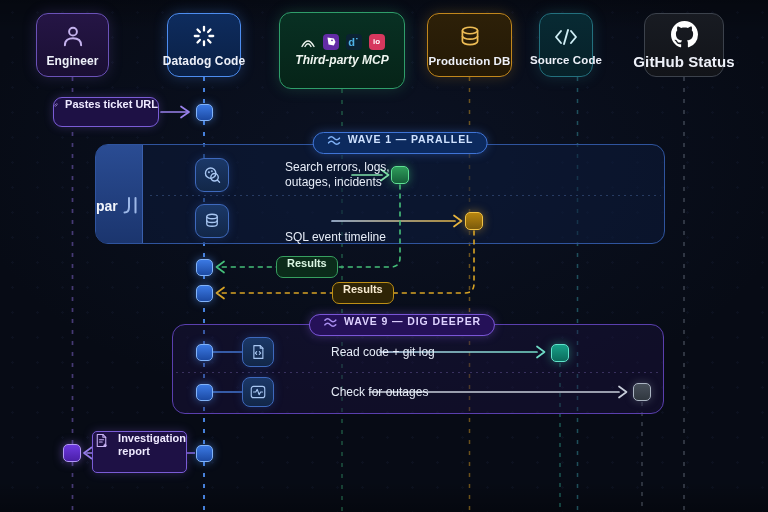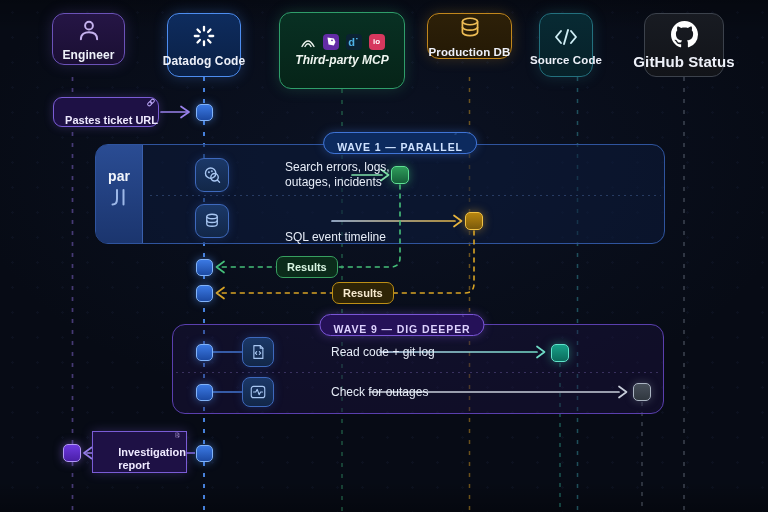--- a/index.html
+++ b/index.html
@@ -30,36 +30,36 @@
   .actor.gray{background:linear-gradient(180deg,#181b22,#121419);border:1.7px solid #3c424c;}
   .mcp-title{font-size:12px;font-weight:700;color:#f0f6f1;font-style:italic;}
   .mcp-sub{font-size:9px;line-height:11px;color:#93bda4;text-align:center;}
   .mcp-icons{display:flex;gap:7px;align-items:center;}
   .mini-icon{width:16px;height:16px;border-radius:4px;display:flex;align-items:center;justify-content:center;}
   .mini-icon.datadog{background:#632ca6;}
   .mini-icon.dmark{background:#0b2233;color:#4fb3e8;font-size:11px;font-weight:700;line-height:1;}
   .mini-icon.io{background:#d6385e;color:#fff;font-size:8px;font-weight:700;line-height:1;}
 
   
-  .pill{position:absolute;display:flex;align-items:flex-end;justify-content:center;gap:6px;
-    box-sizing:border-box;z-index:5;white-space:nowrap;flex-direction:column;}
+  .pill{position:absolute;display:flex;align-items:flex-start;justify-content:center;gap:6px;
+    box-sizing:border-box;z-index:5;white-space:nowrap;}
   .wave-pill{height:22px;padding:0 13px;border-radius:12px;font-size:10.5px;font-weight:700;letter-spacing:.9px;transform:translateX(-50%);}
   .wave1-pill{background:#0c2a5e;border:1.5px solid #3f74d6;color:#cfe2ff;box-shadow:0 0 10px rgba(63,116,214,.4);}
   .wave2-pill{background:#251158;border:1.5px solid #7a55d6;color:#ded2ff;box-shadow:0 0 10px rgba(122,85,214,.4);}
   .purple-pill{background:#1e1145;border:1.5px solid #7a5cd6;border-radius:9px;color:#efeaff;font-size:11px;font-weight:600;box-shadow:0 0 10px rgba(122,92,214,.3);}
   .result-pill{height:22px;padding:0 10px;border-radius:7px;font-size:11px;font-weight:700;}
   .result-green{background:#0b2b1a;border:1.5px solid #37a060;color:#d9f5e2;}
   .result-amber{background:#2e2406;border:1.5px solid #bd8f16;color:#f7ead0;}
 
   
   .par-box{position:absolute;left:95px;top:144px;width:570px;height:100px;box-sizing:border-box;
     border:1.5px solid #2f549e;border-radius:13px;background:rgba(13,27,60,.55);z-index:2;}
   .par-panel{position:absolute;left:0;top:0;width:47px;height:100%;box-sizing:border-box;
     background:linear-gradient(180deg,#2a4c93,#1b356e);border-right:1.5px solid #3a60ad;
-    border-radius:11px 0 0 11px;display:flex;flex-direction:column;align-items:center;padding-top:23px;gap:3px;}
+    border-radius:11px 0 0 11px;display:flex;flex-direction:row;align-items:center;padding-top:23px;gap:3px;}
   .par-label{font-size:14px;font-weight:700;color:#f2f5fb;}
   .wave2-box{position:absolute;left:172px;top:324px;width:492px;height:90px;box-sizing:border-box;
     border:1.5px solid #5a3fae;border-radius:13px;background:rgba(32,20,70,.38);z-index:2;}
 
   
   .node{position:absolute;width:17px;height:17px;border-radius:5px;box-sizing:border-box;z-index:6;}
   .node.big{width:18px;height:18px;}
   .node.blue{background:linear-gradient(180deg,#3b79e3,#1c4aa3);border:1.5px solid #82b3f8;box-shadow:0 0 9px rgba(77,141,240,.55);}
   .node.green{background:linear-gradient(180deg,#2e9c5a,#15603a);border:1.5px solid #5fe094;box-shadow:0 0 10px rgba(63,191,118,.5);}
   .node.amber{background:linear-gradient(180deg,#b8860f,#7a5a0c);border:1.5px solid #f0c145;box-shadow:0 0 10px rgba(221,166,42,.5);}
@@ -154,21 +154,21 @@
         <path d="M619 386.5 L626.5 392 L619 397.5"></path>
     </g>
 
     <g stroke="#9a82ec" stroke-width="1.7" fill="none" stroke-linecap="round" stroke-linejoin="round">
       <line x1="92" y1="453" x2="87" y2="453"></line>
         <path d="M91.5 447.5 L84 453 L91.5 458.5"></path>
     </g>
     <line x1="187" y1="453" x2="195" y2="453" stroke="#7a5fd0" stroke-width="1.7"></line>
   </svg>
 
-  <div class="actor purple" style="left:52px;top:13px;width:73px;height:52px">
+  <div class="actor purple" style="left:36px;top:13px;width:73px;height:64px">
     <svg width="26" height="26" viewBox="0 0 24 24">
       <circle cx="12" cy="8" r="3.6" fill="none" stroke="#c5b2ee" stroke-width="1.8"></circle>
       <path d="M4.5 20.5 C4.5 15.8 8 14 12 14 s7.5 1.8 7.5 6.5" fill="none" stroke="#c5b2ee" stroke-width="1.8" stroke-linecap="round"></path>
     </svg>
     <div class="actor-label">Engineer</div>
   </div>
 
   <div class="actor blue" style="left:167px;top:13px;width:74px;height:64px">
     <svg width="26" height="26" viewBox="0 0 24 24">
       <g stroke="#fff" stroke-width="2.1" stroke-linecap="round">
@@ -198,21 +198,21 @@
             <path d="M2.5 1.5 L9 2.6 L10.5 6 L8.8 9.5 L3.5 8.6 Z" fill="#fff"></path>
             <circle cx="7" cy="4.3" r=".9" fill="#632ca6"></circle>
           </svg>
       </div>
       <div class="mini-icon dmark">d˙</div>
       <div class="mini-icon io">io</div>
     </div>
     <div class="mcp-title">Third-party MCP</div>
   </div>
 
-  <div class="actor amber" style="left:427px;top:13px;width:85px;height:46px">
+  <div class="actor amber" style="left:427px;top:13px;width:85px;height:64px">
     <svg width="26" height="26" viewBox="0 0 24 24">
       <g fill="none" stroke="#eebd55" stroke-width="1.6">
         <ellipse cx="12" cy="6" rx="7" ry="3"></ellipse>
         <path d="M5 6 v10 c0 1.7 3.1 3 7 3 s7 -1.3 7 -3 V6"></path>
         <path d="M5 11 c0 1.7 3.1 3 7 3 s7 -1.3 7 -3"></path>
       </g>
     </svg>
     <div class="actor-label" style="font-size:11.5px">Production DB</div>
   </div>
 
@@ -319,21 +319,21 @@
       <g fill="none" stroke="#a9c7f2" stroke-width="1.5" stroke-linecap="round" stroke-linejoin="round">
         <rect x="3" y="4.5" width="18" height="15" rx="3"></rect>
         <polyline points="6,12 9,12 11,8.5 13.5,15.5 15.5,12 18,12"></polyline>
       </g>
     </svg>
   </div>
   <div class="row-text" style="left:284px;top:385px">Check for outages</div>
   <div class="node gray big" style="left:633px;top:383px"></div>
 
   <div class="node purple big" style="left:63px;top:444px"></div>
-  <div class="pill purple-pill" style="left:92px;top:431px;width:95px;height:42px;gap:8px;border-radius:0">
+  <div class="pill purple-pill" style="left:92px;top:431px;width:95px;height:42px;gap:8px;border-radius:5px">
     <svg width="17" height="17" viewBox="0 0 24 24">
       <g fill="none" stroke="#c9b4f5" stroke-width="1.5" stroke-linecap="round" stroke-linejoin="round">
         <path d="M6 3.5 h8 l4 4 v13 h-12 z"></path>
           <path d="M14 3.5 v4 h4"></path>
           <line x1="9" y1="11" x2="15" y2="11"></line>
           <line x1="9" y1="14" x2="13" y2="14"></line>
       </g>
       <path d="M17 15.5 l1 2.1 2.1 1 -2.1 1 -1 2.1 -1-2.1 -2.1-1 2.1-1 z" fill="#c9b4f5"></path>
     </svg>
     <span style="text-align:left;line-height:13px;font-size:11px">

